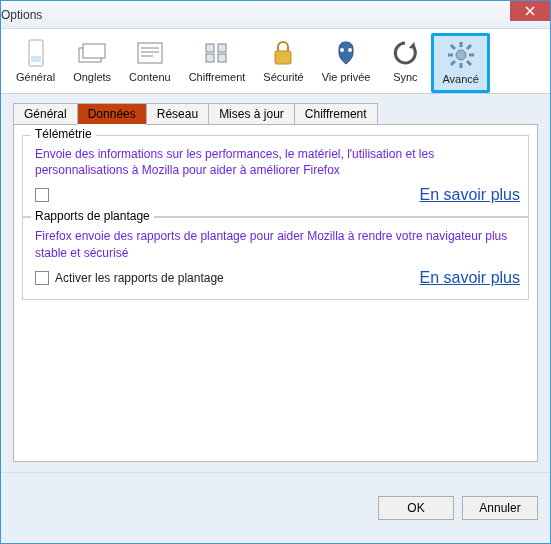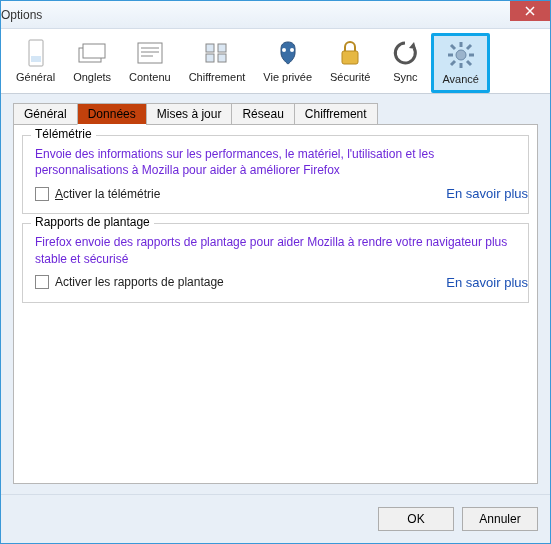--- a/index.html
+++ b/index.html
@@ -12,29 +12,29 @@
 .toolbar{background:#fff;border-bottom:1px solid #c8d0da;display:flex;padding:4px 6px 0 6px}
 .tbitem{display:flex;flex-direction:column;align-items:center;padding:3px 8px 5px 8px;min-width:52px;cursor:pointer;border:1px solid transparent;border-radius:2px}
 .tbitem.selected{background:#cde6f7;border:3px solid #0ea5e9}
 .tbitem .ico{width:32px;height:32px;margin-bottom:2px;display:flex;align-items:center;justify-content:center}
 .tbitem .lbl{font-size:11px;color:#222}
 .content{flex:1;padding:6px 12px 10px 12px;display:flex;flex-direction:column;overflow:hidden}
 .subtabs{display:flex;margin-top:2px;z-index:2;position:relative}
 .subtab{padding:3px 10px;border:1px solid #b7b7b7;background:#f3f3f3;margin-right:-1px;font-size:12px;cursor:pointer;position:relative;top:1px}
 .subtab.active{background:#c2410c;border-bottom:1px solid #fff}
 .panel{flex:1;border:1px solid #b7b7b7;background:#fff;padding:10px 8px}
-.groupbox{border:1px solid #cfcfcf;padding:10px 0 12px 12px;margin-bottom:9px;position:relative}
+.groupbox{border:1px solid #cfcfcf;padding:10px 8px 12px 12px;margin-bottom:0;position:relative}
 .groupbox-title{position:absolute;top:-9px;left:8px;background:#fff;padding:0 4px;font-size:12px}
 .groupbox-desc{font-size:12px;color:#6d28d9;line-height:1.35;margin-bottom:8px}
 .cbrow{display:flex;align-items:center;justify-content:space-between}
 .cbleft{display:flex;align-items:center;gap:6px}
 .cbleft .fakechk{width:14px;height:14px;border:1px solid #888;background:#fff}
 .cbleft label{font-size:12px;color:#222}
-.learn{color:#1a4fb4;cursor:pointer;font-size:13px}
-.footer{padding:12px 12px;border-top:1px solid #d4dde8;display:flex;justify-content:flex-end;gap:8px;background:#e8eff7}
+.learn{color:#1a4fb4;text-decoration:underline;cursor:pointer;font-size:16px}
+.footer{padding:23px 12px;border-top:1px solid #d4dde8;display:flex;justify-content:flex-end;gap:8px;background:#e8eff7}
 .btn{min-width:76px;padding:4px 14px;border:1px solid #adadad;background:#f0f0f0;font-size:12px;cursor:pointer}
 u.accesskey{text-decoration:underline}
 </style>
 </head>
 <body>
 
 <div class="window">
 
   <div class="titlebar">
     <span class="titlebar-title">Options</span>
@@ -81,36 +81,36 @@
             <rect x="4" y="4" width="8" height="8" fill="#dbe7f3" stroke="#888"></rect>
             <rect x="16" y="4" width="8" height="8" fill="#dbe7f3" stroke="#888"></rect>
             <rect x="4" y="14" width="8" height="8" fill="#dbe7f3" stroke="#888"></rect>
             <rect x="16" y="14" width="8" height="8" fill="#dbe7f3" stroke="#888"></rect>
           </svg>
         </span>
       <span class="lbl">Chiffrement</span>
     </div>
     <div class="tbitem">
       <span class="ico">
+          <svg width="26" height="28">
+            <rect x="5" y="12" width="16" height="13" rx="2" fill="#e6b843" stroke="#b88a22"></rect>
+            <path d="M8 12 V8 a5 5 0 0 1 10 0 V12" fill="none" stroke="#b88a22" stroke-width="2"></path>
+          </svg>
+        </span>
+      <span class="lbl">Sécurité</span>
+    </div>
+    <div class="tbitem">
+      <span class="ico">
           <svg width="30" height="28">
             <path d="M15 3 C10 3 8 6 8 10 L8 14 C8 20 15 25 15 25 C15 25 22 20 22 14 L22 10 C22 6 20 3 15 3 Z" fill="#3a6ea5" stroke="#2a4f7a"></path>
             <circle cx="11" cy="11" r="2" fill="#fff"></circle>
             <circle cx="19" cy="11" r="2" fill="#fff"></circle>
           </svg>
         </span>
       <span class="lbl">Vie privée</span>
-    </div>
-    <div class="tbitem">
-      <span class="ico">
-          <svg width="26" height="28">
-            <rect x="5" y="12" width="16" height="13" rx="2" fill="#e6b843" stroke="#b88a22"></rect>
-            <path d="M8 12 V8 a5 5 0 0 1 10 0 V12" fill="none" stroke="#b88a22" stroke-width="2"></path>
-          </svg>
-        </span>
-      <span class="lbl">Sécurité</span>
     </div>
     <div class="tbitem">
       <span class="ico">
           <svg width="30" height="28">
             <path d="M15 4 a10 10 0 1 0 9 5" fill="none" stroke="#555" stroke-width="3"></path>
             <path d="M24 3 l2 7 l-7 -1 z" fill="#555"></path>
           </svg>
         </span>
       <span class="lbl">Sync</span>
     </div>
@@ -131,34 +131,33 @@
           </svg>
         </span>
       <span class="lbl">Avancé</span>
     </div>
   </div>
 
   <div class="content">
     <div class="subtabs">
       <div class="subtab">Général</div>
       <div class="subtab active">Données</div>
+      <div class="subtab">Réseau</div>
       <div class="subtab">Mises à jour</div>
-      <div class="subtab">Réseau</div>
       <div class="subtab">Chiffrement</div>
     </div>
 
     <div class="panel">
 
       <div class="groupbox">
         <span class="groupbox-title">Télémétrie</span>
         <p class="groupbox-desc">Envoie des informations sur les performances, le matériel, l'utilisation et les personnalisations à Mozilla pour aider à améliorer Firefox</p>
         <div class="cbrow">
           <div class="cbleft">
             <span class="fakechk"></span>
-            <label><u class="accesskey">A</u><span>ctiver la télémétrie</span></label>
           </div>
           <a class="learn">En savoir plus</a>
         </div>
       </div>
 
       <div class="groupbox">
         <span class="groupbox-title">Rapports de plantage</span>
         <p class="groupbox-desc">Firefox envoie des rapports de plantage pour aider Mozilla à rendre votre navigateur plus stable et sécurisé</p>
         <div class="cbrow">
           <div class="cbleft">

